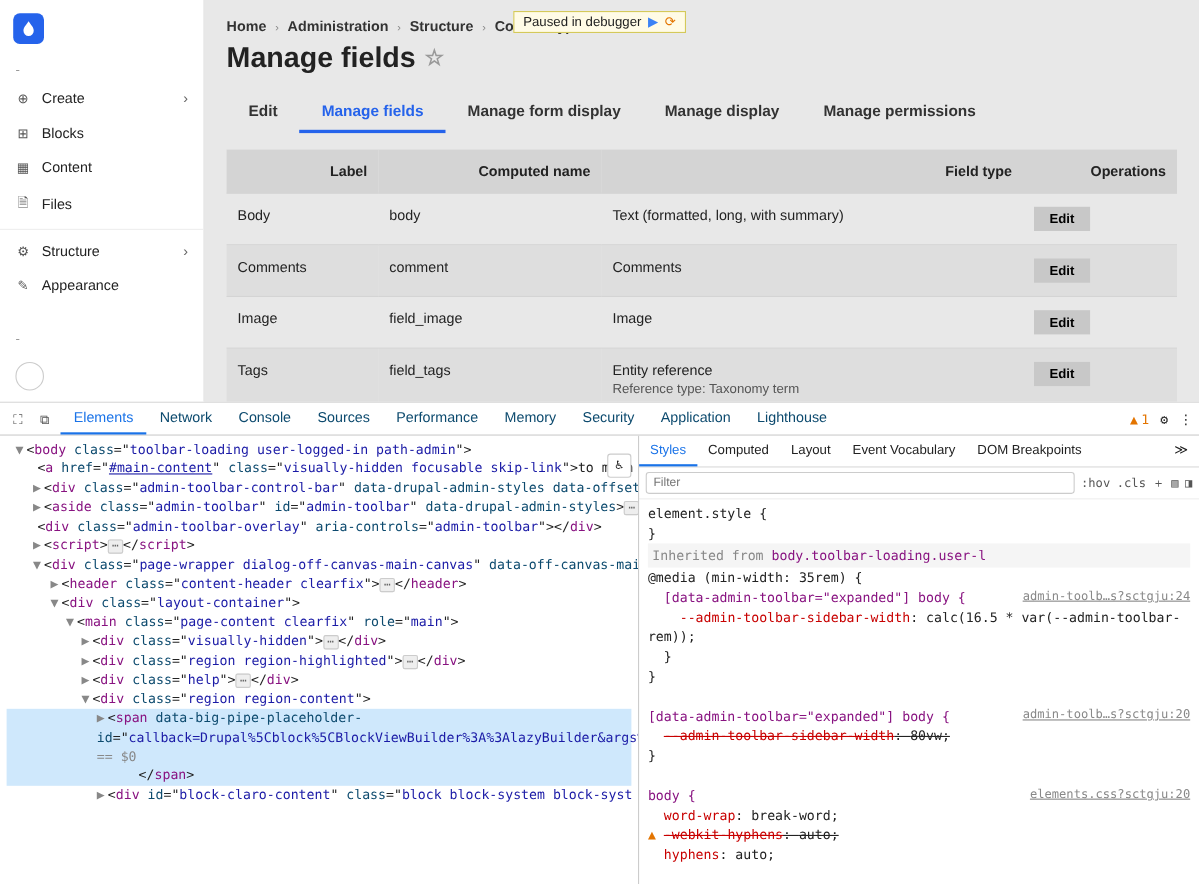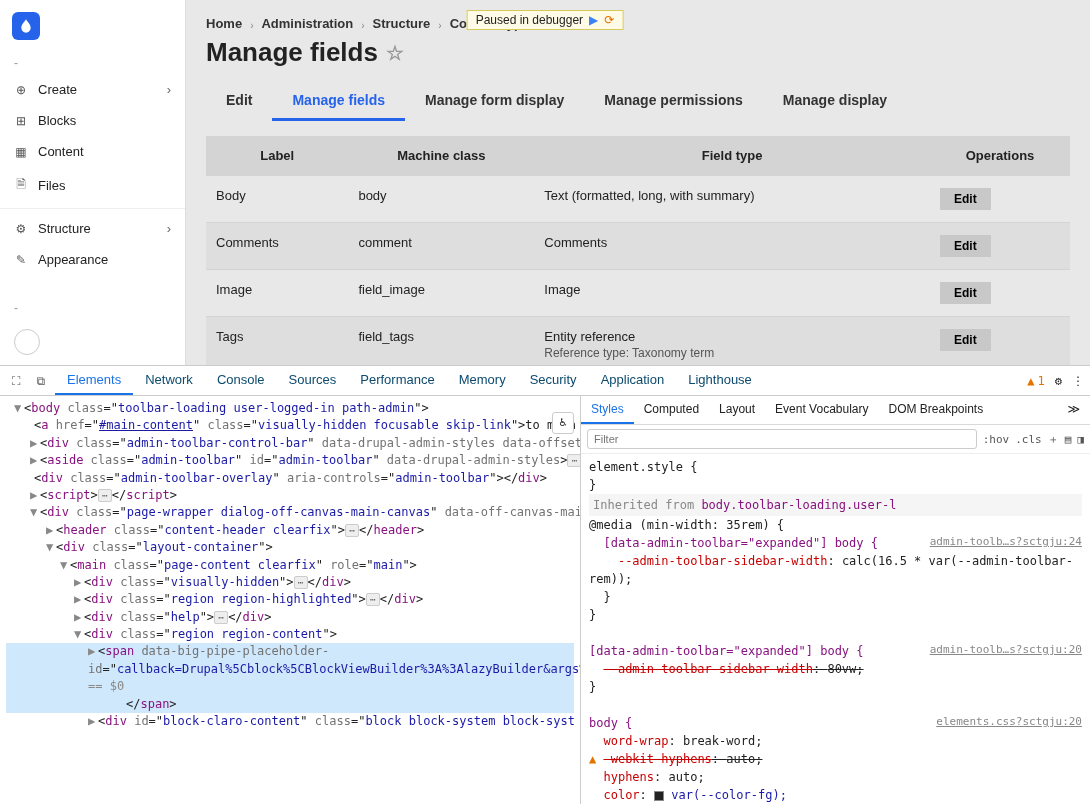--- a/index.html
+++ b/index.html
@@ -19,21 +19,21 @@
 .main { flex: 1; padding: 16px 20px 0 20px; background: #e8e8e8; overflow: hidden; }
 .breadcrumb { font-size: 13px; color: #333; display: flex; gap: 8px; align-items: flex-end; flex-wrap: wrap; }
 .breadcrumb .bc-item { font-weight: 600; }
 .breadcrumb .sep { color: #888; font-size: 10px; }
 .page-title { font-size: 26px; font-weight: 700; margin: 6px 0 14px 0; display: flex; align-items: center; gap: 8px; }
 .page-title .star { color: #999; font-size: 20px; }
 .tabs { display: flex; gap: 0; border-bottom: 1px solid transparent; margin-bottom: 14px; }
 .tab { padding: 10px 20px; font-size: 14px; font-weight: 600; color: #333; cursor: pointer; }
 .tab.active { color: #2563eb; border-bottom: 3px solid #2563eb; }
 .table { width: 100%; border-collapse: collapse; background: #e8e8e8; }
-.table th { text-align: center; padding: 12px 10px; background: #d4d4d4; font-weight: 700; font-size: 13px; }
+.table th { text-align: right; padding: 12px 10px; background: #d4d4d4; font-weight: 700; font-size: 13px; }
 .table td { padding: 12px 10px; border-top: 1px solid #d4d4d4; font-size: 13px; vertical-align: top; }
 .table tr.alt td { background: #dedede; }
 .edit-btn { background: #c8c8c8; border: none; padding: 4px 14px; font-size: 12px; font-weight: 600; cursor: pointer; }
 .ft-sub { color: #555; font-size: 12px; line-height: 1.5; }
 
 
 .devtools { flex: 1; display: flex; flex-direction: column; border-top: 1px solid #ccc; font-family: Menlo, Consolas, monospace; font-size: 12px; background: #fff; }
 .dt-toolbar { display: flex; align-items: center; border-bottom: 1px solid #ccc; height: 30px; padding: 0 6px; gap: 4px; }
 .dt-tool-ic { padding: 4px 6px; color: #555; cursor: pointer; }
 .dt-tabs { display: flex; }
@@ -46,21 +46,21 @@
 .dt-styles { width: 510px; border-left: 1px solid #ccc; display: flex; flex-direction: column; }
 .dt-styles-tabs { display: flex; border-bottom: 1px solid #dadada; font-family: -apple-system, sans-serif; font-size: 12px; }
 .dt-styles-tab { padding: 6px 10px; cursor: pointer; }
 .dt-styles-tab.active { color: #1a73e8; border-bottom: 2px solid #1a73e8; }
 .dt-styles-tab.more { margin-left: auto; }
 .dt-filter-row { display: flex; align-items: center; padding: 4px 6px; gap: 6px; border-bottom: 1px solid #eee; }
 .dt-filter { flex: 1; border: 1px solid #ccc; padding: 3px 6px; font-size: 11px; border-radius: 3px; }
 .dt-filter-lbl { font-size: 11px; color: #555; cursor: pointer; }
 .dt-styles-body { flex: 1; overflow: auto; padding: 4px 8px; line-height: 1.5; }
 .tag { color: #881280; }
-.attr-n { color: #737373; }
+.attr-n { color: #0c4a6e; }
 .attr-v { color: #1a1aa6; }
 .link { color: #1a1aa6; text-decoration: underline; }
 .sel { color: #881280; }
 .prop { color: #c80000; }
 .pval { color: #222; }
 .cssvar { color: #1a1aa6; }
 .src { float: right; color: #888; font-size: 11px; text-decoration: underline; }
 .strike { text-decoration: line-through; }
 .hl { background: #cfe8fc; }
 .ln { padding-left: 0; white-space: nowrap; }
@@ -134,28 +134,28 @@
         <span class="bc-item">Article</span>
       </div>
       <h1 class="page-title">
           <span>Manage fields</span>
           <span class="star">☆</span>
         </h1>
       <div class="tabs">
         <div class="tab">Edit</div>
         <div class="tab active">Manage fields</div>
         <div class="tab">Manage form display</div>
+        <div class="tab">Manage display</div>
         <div class="tab">Manage permissions</div>
-        <div class="tab">Manage display</div>
       </div>
       <table class="table">
         <thead>
             <tr>
           <th>Label</th>
-          <th>Machine class</th>
+          <th>Computed name</th>
           <th>Field type</th>
           <th style="width:140px">Operations</th>
         </tr>
           </thead>
         <tbody>
           <tr>
             <td>Body</td>
               <td>body</td>
               <td>Text (formatted, long, with summary)</td>
             <td><button class="edit-btn">Edit</button></td>
@@ -255,21 +255,20 @@
           <div>}</div>
           <br>
           <div><span class="sel">[data-admin-toolbar="expanded"] body {</span><span class="src">admin-toolb…s?sctgju:20</span></div>
           <div>&nbsp;&nbsp;<span class="prop strike">--admin-toolbar-sidebar-width</span><span class="strike">: </span><span class="pval strike">80vw;</span></div>
           <div>}</div>
           <br>
           <div><span class="sel">body {</span><span class="src">elements.css?sctgju:20</span></div>
           <div>&nbsp;&nbsp;<span class="prop">word-wrap</span>: <span class="pval">break-word;</span></div>
           <div><span class="warn-ic">▲</span>&nbsp;<span class="prop strike">-webkit-hyphens</span><span class="strike">: </span><span class="pval strike">auto;</span></div>
           <div>&nbsp;&nbsp;<span class="prop">hyphens</span>: <span class="pval">auto;</span></div>
-          <div>&nbsp;&nbsp;<span class="prop">color</span>: <span class="swatch"></span> <span class="cssvar">var(--color-fg);</span></div>
           
           
           <br>
           
           
         </div>
       </div>
     </div>
 
   </div>

